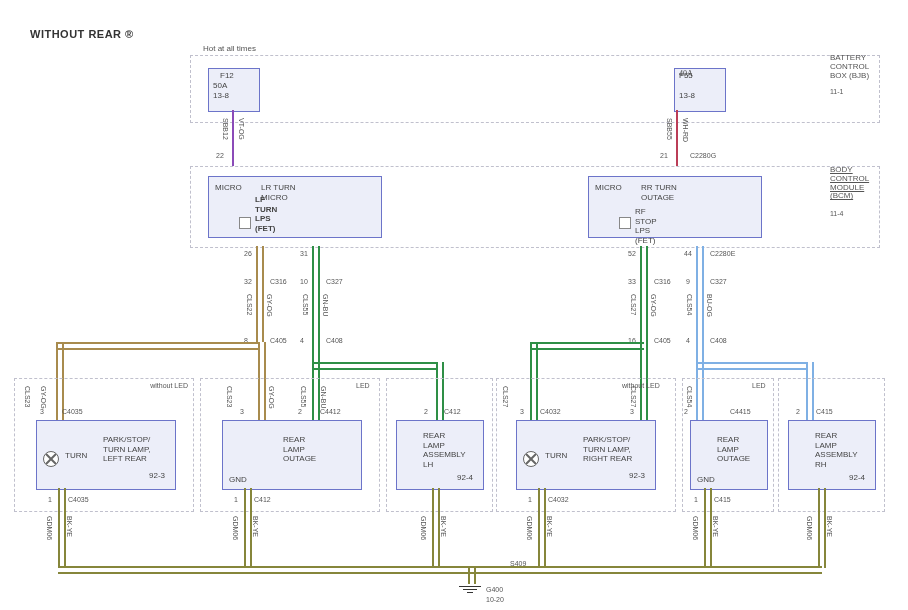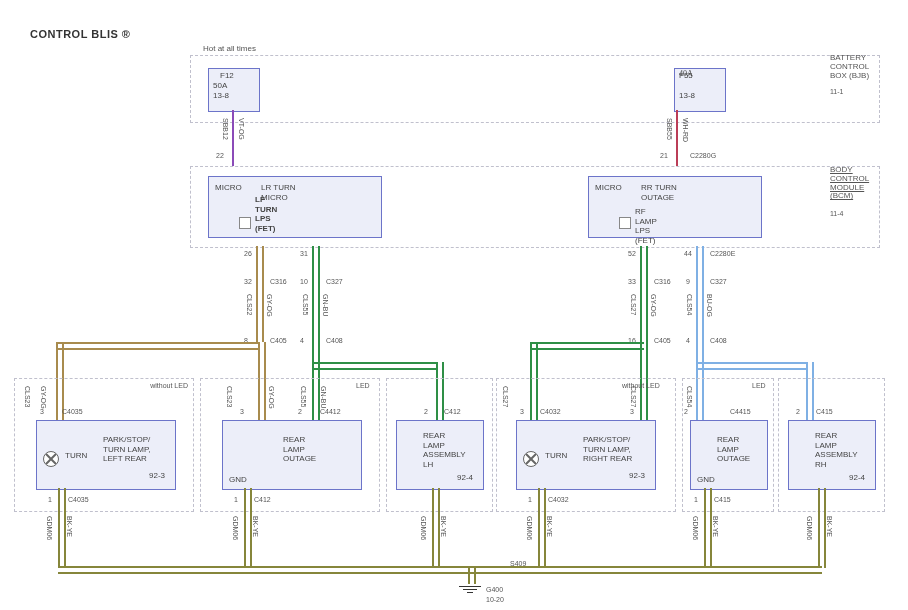--- a/index.html
+++ b/index.html
@@ -38,21 +38,21 @@
   .lamp::before,.lamp::after{content:"";position:absolute;left:50%;top:50%;width:2px;height:14px;background:#666;transform-origin:center;}
   .lamp::before{transform:translate(-50%,-50%) rotate(45deg);}
   .lamp::after{transform:translate(-50%,-50%) rotate(-45deg);}
   
   .sw{position:absolute;width:10px;height:10px;border:1px solid #888;background:#fff;}
 </style>
 </head>
 <body>
 <div class="page">
 
-<div class="title" style="left:30px;top:28px;">CONTROL BLIS ®</div>
+<div class="title" style="left:30px;top:28px;">WITHOUT REAR ®</div>
 
 <div class="note" style="left:203px;top:44px;">Hot at all times</div>
 
 <div class="dgrp" style="left:190px;top:55px;width:688px;height:66px;"></div>
 <div class="rtiny" style="left:830px;top:54px;white-space:pre;">BATTERY
 CONTROL
 BOX (BJB)</div>
 <div class="tinyl" style="left:830px;top:88px;">11-1</div>
 
 <div class="cbox" style="left:208px;top:68px;width:50px;height:42px;">
@@ -95,21 +95,21 @@
 LPS
 (FET)</div>
 </div>
 
 <div class="cbox" style="left:588px;top:176px;width:172px;height:60px;">
   <div class="lbl tiny" style="left:6px;top:6px;">MICRO</div>
   <div class="lbl tiny" style="left:52px;top:6px;white-space:pre;">RR TURN
 OUTAGE</div>
   <div class="sw" style="left:30px;top:40px;"></div>
   <div class="lbl tiny" style="left:46px;top:30px;white-space:pre;">RF
-LAMP
+STOP
 LPS
 (FET)</div>
 </div>
 
 <div class="vdbl" style="left:256px;top:246px;height:96px;border-color:var(--tan);"></div>
 <div class="tinyl" style="left:244px;top:250px;">26</div>
 <div class="tinyl" style="left:244px;top:278px;">32</div>
 <div class="tinyl" style="left:270px;top:278px;">C316</div>
 <div class="tinyv" style="left:246px;top:294px;">CLS22</div>
 <div class="tinyv" style="left:266px;top:294px;">GY-OG</div>

